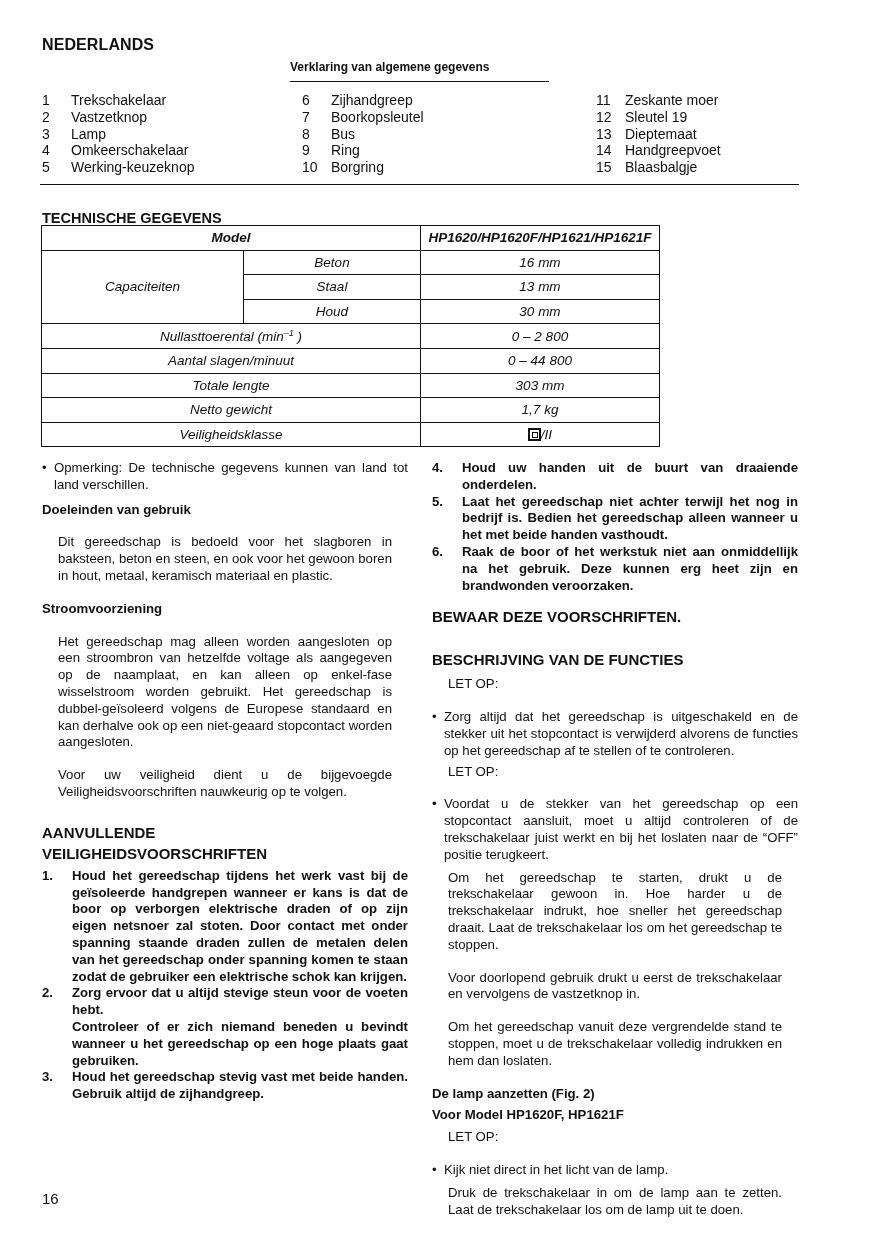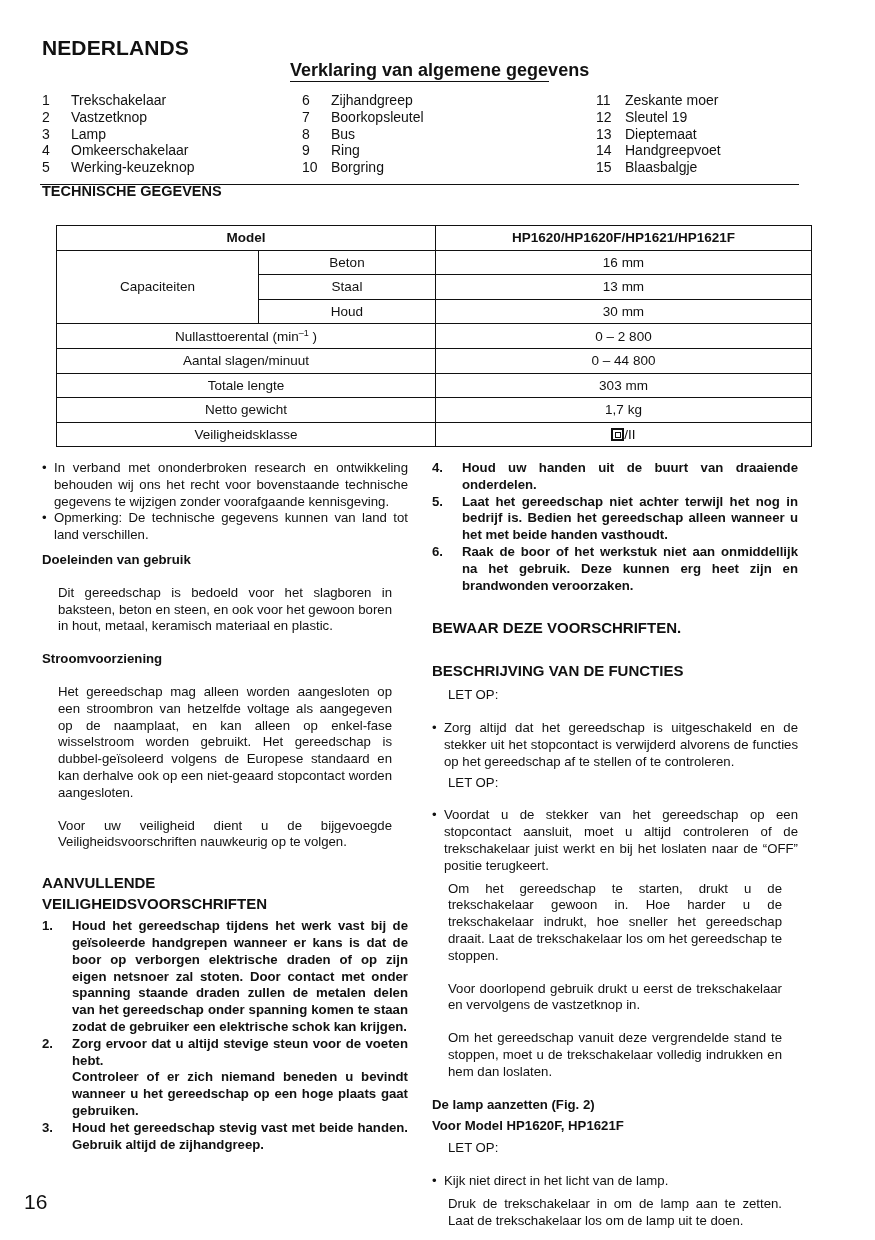--- a/index.html
+++ b/index.html
@@ -1,33 +1,33 @@
 <!DOCTYPE html>
 <html><head>
 <meta charset="utf-8">
 <style>
   html, body { margin: 0; padding: 0; background: #ffffff; }
   body {
     width: 875px; height: 1240px; position: relative; overflow: hidden;
     font-family: "Liberation Sans", sans-serif; color: #111111;
   }
   .abs { position: absolute; }
-  .lang-title { left: 42px; top: 36px; font-size: 21px; font-weight: bold; letter-spacing: 0.1px; }
-  .legend-title { left: 290px; top: 60px; font-size: 18px; font-weight: bold; }
+  .lang-title { left: 42px; top: 36px; font-size: 16px; font-weight: bold; letter-spacing: 0.1px; }
+  .legend-title { left: 290px; top: 60px; font-size: 12px; font-weight: bold; }
   .legend-underline { left: 290px; top: 81px; width: 259px; height: 1.3px; background: #111; }
   .legend-col { top: 92px; font-size: 14px; line-height: 16.8px; }
   .legend-col .row { display: flex; white-space: nowrap; }
   .legend-col .num { width: 29px; }
   .legend-rule { left: 40px; top: 184px; width: 759px; height: 1.3px; background: #111; }
   .h-section { font-size: 14.5px; font-weight: bold; }
-  .tech-title { left: 42px; top: 183px; }
+  .tech-title { left: 42px; top: 210px; }
 
   table.spec {
-    position: absolute; left: 56px; top: 225px; width: 756px;
-    border-collapse: collapse; font-size: 13.5px;
+    position: absolute; left: 41px; top: 225px; width: 619px;
+    border-collapse: collapse; font-size: 13.5px; font-style: italic;
   }
   table.spec td {
     border: 1.3px solid #111; text-align: center; height: 23.6px; padding: 0;
   }
   table.spec td.c1 { width: 201px; }
   table.spec td.c2 { width: 176px; }
   table.spec .bold { font-weight: bold; }
   sup { font-size: 9px; vertical-align: 5px; line-height: 0; }
   .dblins {
     display: inline-block; width: 13px; height: 13px; border: 2.5px solid #111;
@@ -43,21 +43,21 @@
   .col-right { left: 432px; top: 460px; width: 366px; }
   .bullet { position: relative; padding-left: 12px; }
   .bullet::before { content: "•"; position: absolute; left: 0; top: 0; }
   .sub-h { font-weight: bold; margin-top: 8px; }
   .p { margin: 16px; }
   .mt6 { margin-top: 6px; }
   .num-item { display: flex; font-weight: bold; }
   .num-item .n { width: 30px; flex: none; }
   .num-item .t { flex: 1; text-align: justify; }
   .big-h { font-size: 15px; font-weight: bold; line-height: 21px; }
-  .page-num { left: 24px; top: 1190px; font-size: 21px; }
+  .page-num { left: 42px; top: 1190px; font-size: 15px; }
 </style>
 </head>
 <body>
 
 <div class="abs lang-title">NEDERLANDS</div>
 
 <div class="abs legend-title">Verklaring van algemene gegevens</div>
 <div class="abs legend-underline"></div>
 
 <div class="abs legend-col" style="left:42px;">
@@ -167,21 +167,20 @@
     <td>1,7 kg</td>
   </tr>
   <tr>
     <td colspan="2">Veiligheidsklasse</td>
     <td><span class="dblins"></span><span>/II</span></td>
   </tr>
 </tbody>
   </table>
 
 <div class="col col-left">
-  <div class="bullet">In verband met ononderbroken research en ontwikkeling behouden wij ons het recht voor bovenstaande technische gegevens te wijzigen zonder voorafgaande kennisgeving.</div>
   <div class="bullet">Opmerking: De technische gegevens kunnen van land tot land verschillen.</div>
 
   <div class="sub-h">Doeleinden van gebruik</div>
   <div class="p">Dit gereedschap is bedoeld voor het slagboren in baksteen, beton en steen, en ook voor het gewoon boren in hout, metaal, keramisch materiaal en plastic.</div>
 
   <div class="sub-h">Stroomvoorziening</div>
   <div class="p">Het gereedschap mag alleen worden aangesloten op een stroombron van hetzelfde voltage als aangegeven op de naamplaat, en kan alleen op enkel-fase wisselstroom worden gebruikt. Het gereedschap is dubbel-geïsoleerd volgens de Europese standaard en kan derhalve ook op een niet-geaard stopcontact worden aangesloten.</div>
 
   <div class="p">Voor uw veiligheid dient u de bijgevoegde Veiligheidsvoorschriften nauwkeurig op te volgen.</div>
 
@@ -214,21 +213,21 @@
   </div>
   <div class="num-item">
     <span class="n">5.</span>
     <span class="t">Laat het gereedschap niet achter terwijl het nog in bedrijf is. Bedien het gereedschap alleen wanneer u het met beide handen vasthoudt.</span>
   </div>
   <div class="num-item">
     <span class="n">6.</span>
     <span class="t">Raak de boor of het werkstuk niet aan onmiddellijk na het gebruik. Deze kunnen erg heet zijn en brandwonden veroorzaken.</span>
   </div>
 
-  <div class="big-h" style="margin-top:23px;">BEWAAR DEZE VOORSCHRIFTEN.</div>
+  <div class="big-h" style="margin-top:12px;">BEWAAR DEZE VOORSCHRIFTEN.</div>
 
   <div class="big-h" style="margin-top:22px;">BESCHRIJVING VAN DE FUNCTIES</div>
 
   <div class="p" style="margin-top:6px;">LET OP:</div>
   <div class="bullet">Zorg altijd dat het gereedschap is uitgeschakeld en de stekker uit het stopcontact is verwijderd alvorens de functies op het gereedschap af te stellen of te controleren.</div>
 
   <div class="p" style="margin-top:4px;">LET OP:</div>
   <div class="bullet">Voordat u de stekker van het gereedschap op een stopcontact aansluit, moet u altijd controleren of de trekschakelaar juist werkt en bij het loslaten naar de “OFF” positie terugkeert.</div>
 
   <div class="p mt6">Om het gereedschap te starten, drukt u de trekschakelaar gewoon in. Hoe harder u de trekschakelaar indrukt, hoe sneller het gereedschap draait. Laat de trekschakelaar los om het gereedschap te stoppen.</div>

